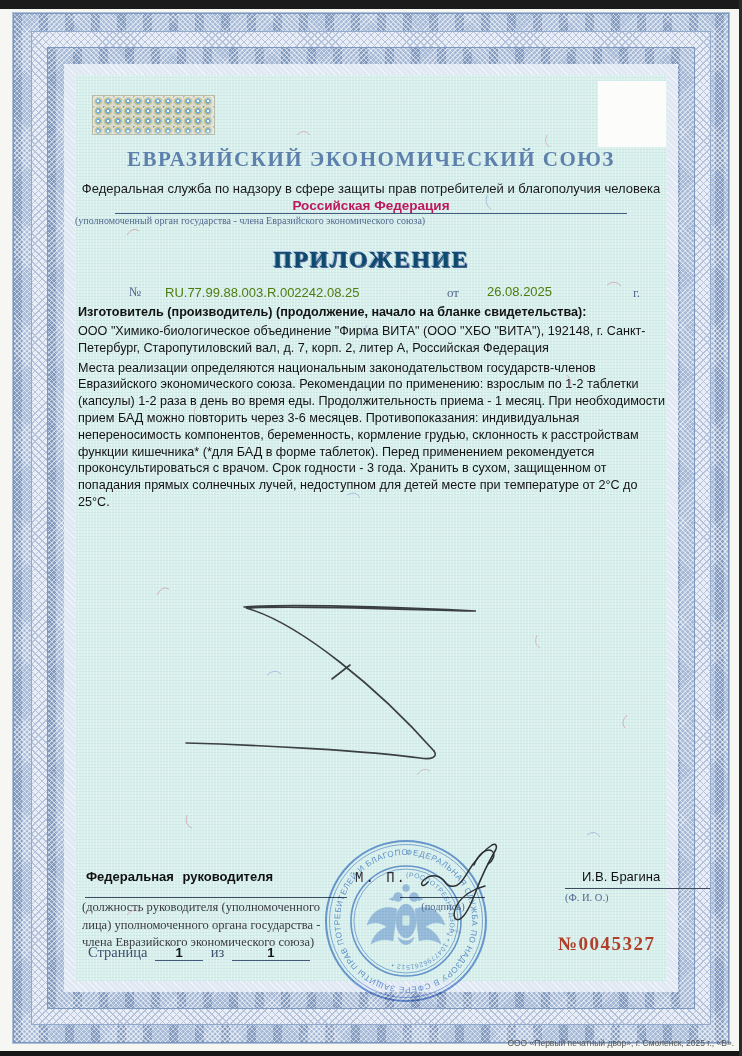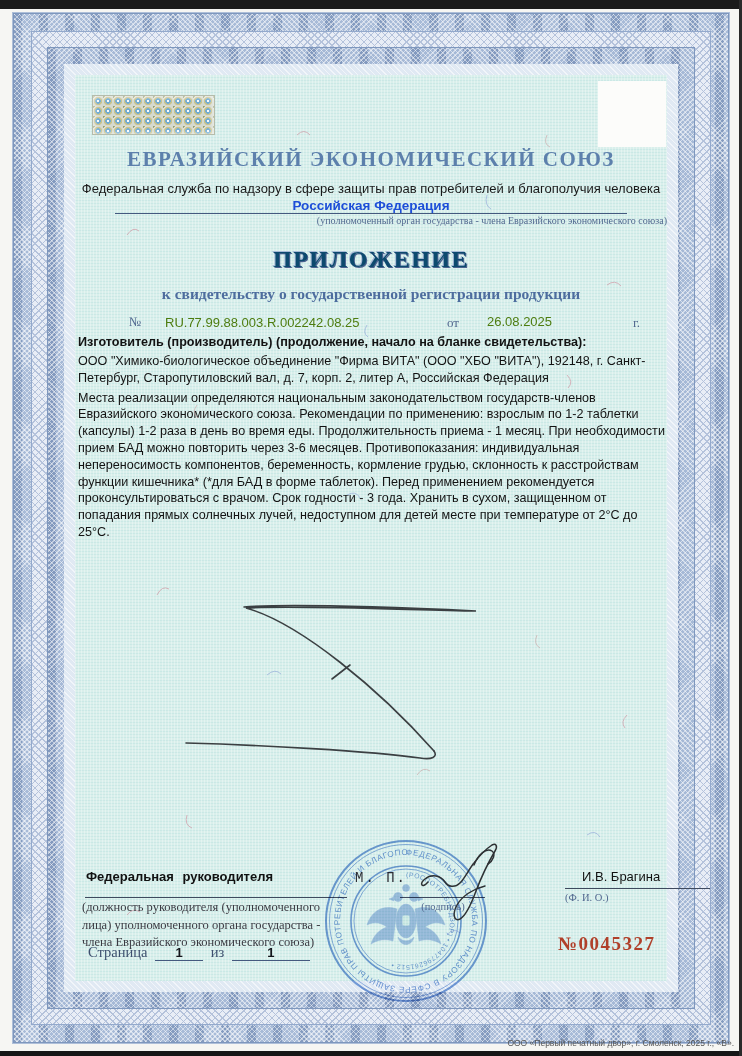--- a/index.html
+++ b/index.html
@@ -48,23 +48,23 @@
       radial-gradient(circle at 5px 5px, rgba(255,255,255,.9) 0 1px, rgba(104,168,210,.95) 1.5px 2.5px, rgba(196,186,118,.75) 3px 4px, transparent 4.5px),
       radial-gradient(circle at 0 0, rgba(140,150,92,.85) 0 1.5px, rgba(235,235,225,.6) 2px 3px, transparent 4px);
     background-size:10px 10px,10px 10px;
     box-shadow:inset 0 0 6px rgba(255,255,255,.85);}
   .white-box{position:absolute;left:598px;top:81px;width:68px;height:66px;background:#fcfcfa;z-index:4;}
 
   .union-title{margin:72px 0 0 0;text-align:center;font-family:"Liberation Serif",serif;
     font-weight:bold;font-size:21px;letter-spacing:1.5px;color:#5d80ac;}
   .auth1{margin-top:9px;text-align:center;font-size:13px;line-height:16px;color:#191919;}
   .auth2{text-align:center;font-size:13px;line-height:16px;color:#191919;}
-  .country{margin-top:1px;text-align:center;font-size:13.5px;font-weight:bold;color:#1d4ed8;}
+  .country{margin-top:1px;text-align:center;font-size:13.5px;font-weight:bold;color:#be185d;}
   .country-rule{width:512px;margin:0 auto;border-top:1.2px solid #44597e;height:0;}
-  .auth-note{margin-top:1px;text-align:right;font-family:"Liberation Serif",serif;
+  .auth-note{margin-top:1px;text-align:left;font-family:"Liberation Serif",serif;
     font-size:10px;color:#51688f;}
   .doc-type{margin-top:20px;text-align:center;font-family:"Liberation Serif",serif;
     font-weight:bold;font-size:24px;letter-spacing:1.5px;color:#0c4a6e;
     text-shadow:1px 1px 0 #4c6390,-1px -1px 0 #a6bad6;}
   .doc-sub{margin-top:12px;text-align:center;font-family:"Liberation Serif",serif;
     font-weight:bold;font-size:15.5px;color:#4d6d9e;}
   .num-row{position:relative;height:22px;margin-top:9px;font-size:13px;}
   .num-row .lbl{position:absolute;font-family:"Liberation Serif",serif;color:#51688f;font-size:13px;}
   .num-row .val{position:absolute;color:#4d7c0f;}
   .sec-head{margin:0;padding:0 4px 0 3px;font-weight:bold;font-size:12.6px;line-height:16px;}
@@ -144,21 +144,20 @@
   <div class="hologram"></div>
   <div class="white-box"></div>
 
   <div class="content">
     <div class="union-title">ЕВРАЗИЙСКИЙ ЭКОНОМИЧЕСКИЙ СОЮЗ</div>
     <div class="auth1">Федеральная служба по надзору в сфере защиты прав потребителей и благополучия человека</div>
     <div class="country">Российская Федерация</div>
     <div class="country-rule"></div>
     <div class="auth-note">(уполномоченный орган государства - члена Евразийского экономического союза)</div>
     <div class="doc-type">ПРИЛОЖЕНИЕ</div>
-    <div class="doc-sub">к свидетельству о государственной регистрации продукции</div>
 
     <div class="num-row">
       <span class="lbl" style="left:54px;top:2px;">№</span>
       <span class="val" style="left:90px;top:3px;">RU.77.99.88.003.R.002242.08.25</span>
       <span class="lbl" style="left:372px;top:3px;">от</span>
       <span class="val" style="left:412px;top:2px;">26.08.2025</span>
       <span class="lbl" style="left:558px;top:3px;">г.</span>
     </div>
 
     <div class="sec-head mt-manuf">Изготовитель (производитель) (продолжение, начало на бланке свидетельства):</div>

